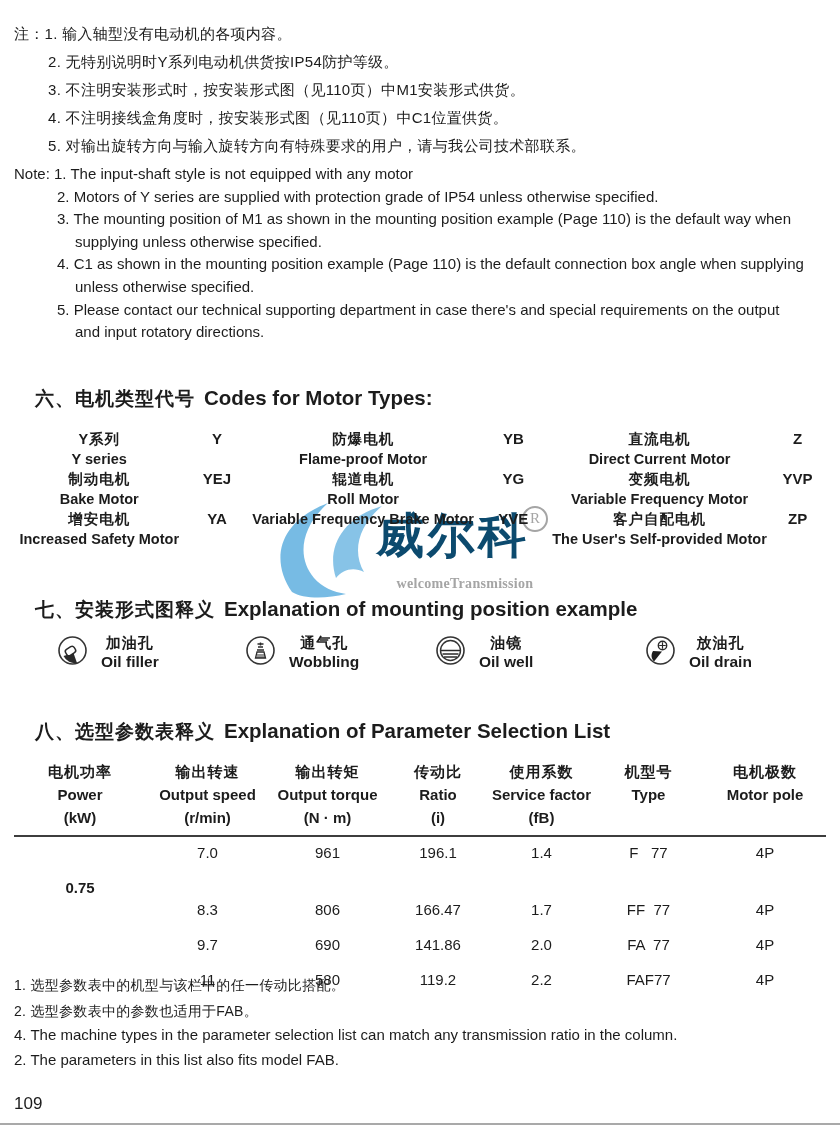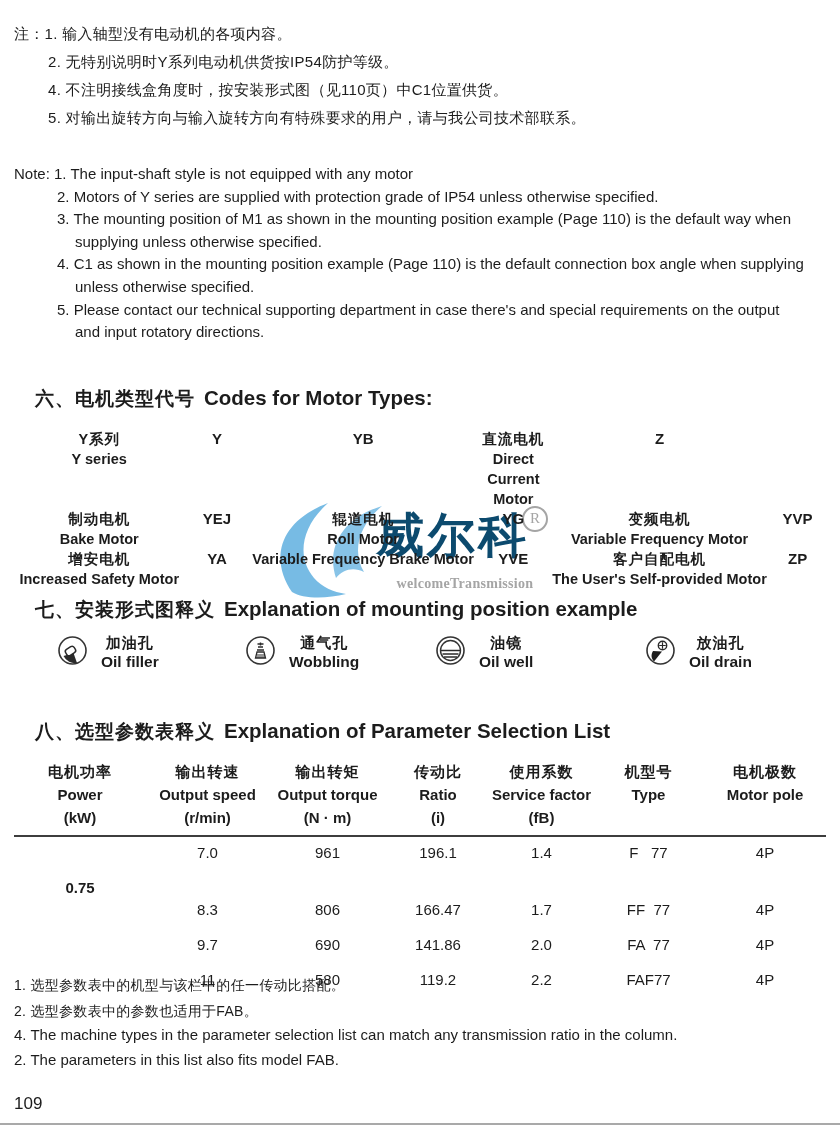--- a/index.html
+++ b/index.html
@@ -64,20 +64,21 @@
   .footer-notes-en{top:1022px;left:14px;font-size:15px;line-height:25px;}
   .page-number{top:1094px;left:14px;font-size:17px;}
   .page-rule{left:0;top:1123px;width:840px;height:2px;background:#a9a9a9;}
 </style>
 </head>
 <body>
 
 <div class="abs notes-cn z1" id="notes-cn">
     <div class="line">注：1. 输入轴型没有电动机的各项内容。</div>
     <div class="line ind1">2. 无特别说明时Y系列电动机供货按IP54防护等级。</div>
+    <div class="line ind1">3. 不注明安装形式时，按安装形式图（见110页）中M1安装形式供货。</div>
     <div class="line ind1">4. 不注明接线盒角度时，按安装形式图（见110页）中C1位置供货。</div>
     <div class="line ind1">5. 对输出旋转方向与输入旋转方向有特殊要求的用户，请与我公司技术部联系。</div>
   </div>
 
 <div class="abs notes-en z1" id="notes-en">
     <div class="line">Note: 1. The input-shaft style is not equipped with any motor</div>
     <div class="line ind1">2. Motors of Y series are supplied with protection grade of IP54 unless otherwise specified.</div>
     <div class="line ind1">3. The mounting position of M1 as shown in the mounting position example (Page 110) is the default way when</div>
     <div class="line ind2">supplying unless otherwise specified.</div>
     <div class="line ind1">4. C1 as shown in the mounting position example (Page 110) is the default connection box angle when supplying</div>
@@ -90,20 +91,24 @@
   <span class="cn">六、电机类型代号</span><span class="en">Codes for Motor Types:</span>
 </div>
 
 <div class="abs motor-table z1" id="motor-table">
     <div class="motor-row">
       <div class="motor-name">
         <div class="cn">Y系列</div>
         <div class="en">Y series</div>
       </div>
       <div class="motor-code">Y</div>
+      <div class="motor-name">
+        <div class="cn">防爆电机</div>
+        <div class="en">Flame-proof Motor</div>
+      </div>
       <div class="motor-code">YB</div>
       <div class="motor-name">
         <div class="cn">直流电机</div>
         <div class="en">Direct Current Motor</div>
       </div>
       <div class="motor-code">Z</div>
     </div>
     <div class="motor-row">
       <div class="motor-name">
         <div class="cn">制动电机</div>

